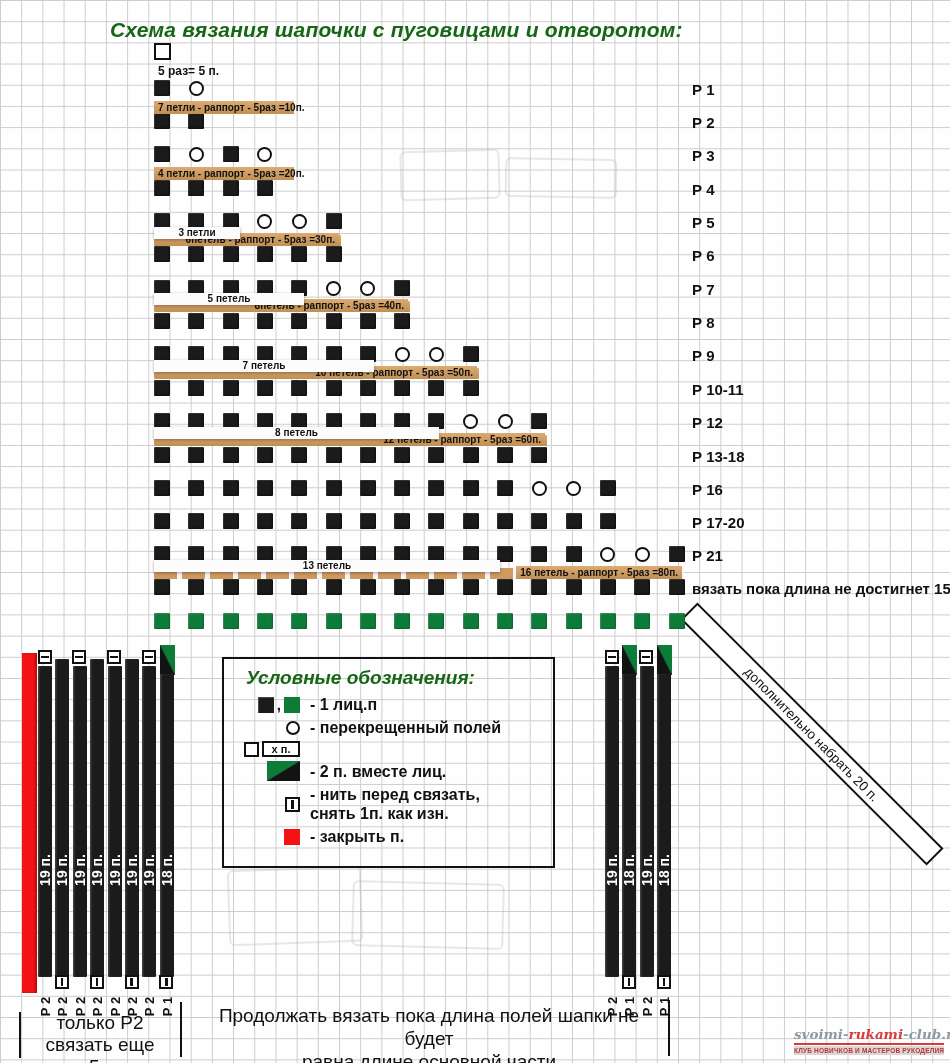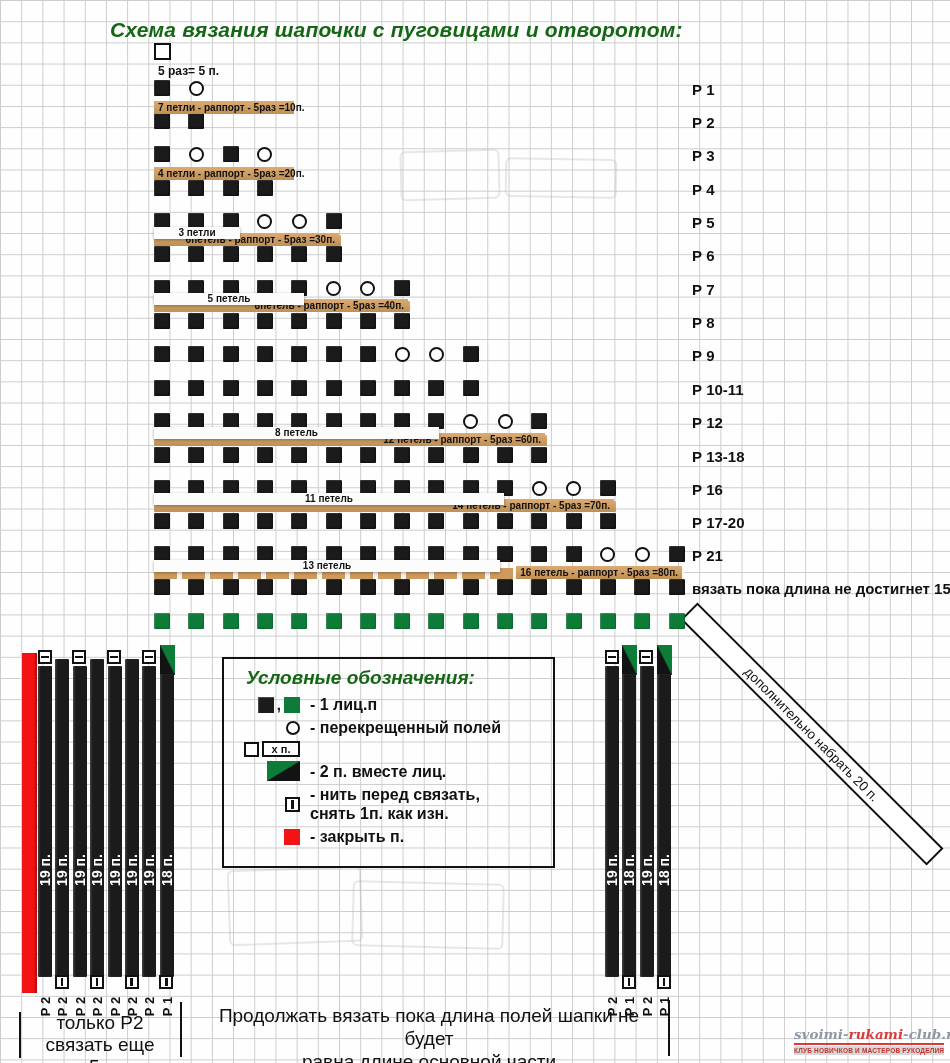--- a/index.html
+++ b/index.html
@@ -348,29 +348,29 @@
     <div class="ann" style="left: 154px; top: 227px; width: 187px;">
       <div class="tan"></div>
       <div class="tantext">6петель - раппорт - 5раз =30п.</div>
       <div class="wlabel" style="width: 86px;">3 петли</div>
     </div>
     <div class="ann" style="left: 154px; top: 293px; width: 256px;">
       <div class="tan"></div>
       <div class="tantext">8петель - раппорт - 5раз =40п.</div>
       <div class="wlabel" style="width: 150px;">5 петель</div>
     </div>
+    <div class="ann" style="left: 154px; top: 360px; width: 325px;">
+      <div class="tan"></div>
+      <div class="tantext">10 петель - раппорт - 5раз =50п.</div>
+      <div class="wlabel" style="width: 220px;">7 петель</div>
+    </div>
     <div class="ann" style="left: 154px; top: 427px; width: 393px;">
       <div class="tan"></div>
       <div class="tantext">12 петель - раппорт - 5раз =60п.</div>
       <div class="wlabel" style="width: 285px;">8 петель</div>
-    </div>
-    <div class="ann" style="left: 154px; top: 493px; width: 462px;">
-      <div class="tan"></div>
-      <div class="tantext">14 петель - раппорт - 5раз =70п.</div>
-      <div class="wlabel" style="width: 350px;">11 петель</div>
     </div>
     <div class="ann" style="left: 154px; top: 560px; width: 530px;">
       <div class="tan seg"></div>
       <div class="tantext">16 петель - раппорт - 5раз =80п.</div>
       <div class="wlabel" style="width: 346px;">13 петель</div>
     </div>
     <div class="rowlabel" style="top: 81px;">Р 1</div>
     <div class="rowlabel" style="top: 114px;">Р 2</div>
     <div class="rowlabel" style="top: 147px;">Р 3</div>
     <div class="rowlabel" style="top: 181px;">Р 4</div>

